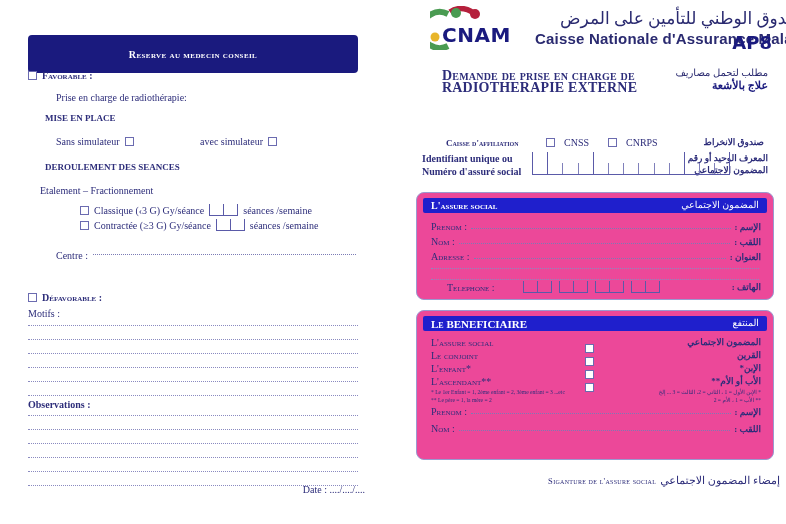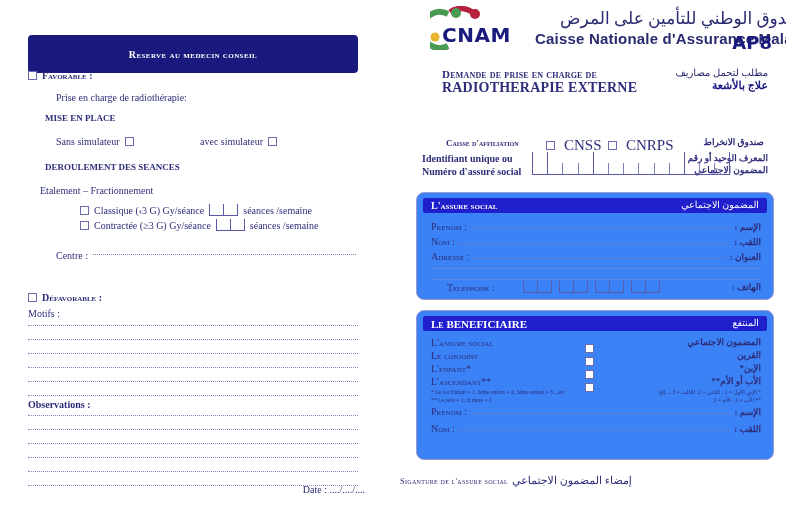--- a/index.html
+++ b/index.html
@@ -89,21 +89,21 @@
     font-size:17px;color:#2a2a70;direction:rtl;white-space:nowrap;
   }
   .ap8{
     position:absolute;right:14px;top:32px;
     font-family:"DejaVu Sans", sans-serif;
     font-size:18px;font-weight:bold;color:#1a1a7e;
   }
 
   .ttl-fr-small{
     position:absolute;left:42px;top:68px;
-    font-size:11px;font-weight:bold;font-variant:small-caps;letter-spacing:.2px;
+    font-size:14px;font-weight:bold;font-variant:small-caps;letter-spacing:.2px;
   }
   .ttl-fr-big{
     position:absolute;left:42px;top:80px;
     font-size:14px;font-weight:bold;letter-spacing:.2px;
   }
   .ttl-ar-small{
     position:absolute;right:18px;top:67px;
     font-size:10px;direction:rtl;color:#2a2a70;
   }
   .ttl-ar-big{
@@ -121,38 +121,38 @@
   }
   .bluebar .ar{
     position:absolute;right:12px;top:2px;color:#fff;
     font-size:10px;direction:rtl;
   }
 
   .caisse-fr{position:absolute;left:46px;top:138px;font-size:9px;font-weight:bold;font-variant:small-caps;}
   .caisse-ar{position:absolute;right:22px;top:137px;font-size:9px;direction:rtl;font-weight:bold;}
   .cnss{position:absolute;left:146px;top:137px;}
   .cnrps{position:absolute;left:208px;top:137px;}
-  .cnx-lbl{font-size:15px;font-variant:small-caps;margin-left:4px;}
+  .cnx-lbl{font-size:10px;font-variant:small-caps;margin-left:4px;}
 
   .ident-fr{position:absolute;left:22px;top:152px;font-size:10px;font-weight:bold;line-height:13px;}
   .ident-ar{position:absolute;right:18px;top:152px;font-size:9px;direction:rtl;font-weight:bold;line-height:12px;text-align:right;}
 
   .comb-long{
     position:absolute;left:132px;top:152px;height:22px;
     border-left:1.4px solid #5a5aa8;border-right:1.4px solid #5a5aa8;
     border-bottom:1.4px solid #5a5aa8;
     display:flex;align-items:flex-end;
   }
   .comb-long i{display:block;width:14.2px;height:11px;border-right:1.2px solid #8080bb;}
   .comb-long i.tall{height:22px;border-right:1.4px solid #5a5aa8;}
   .comb-long i:last-child{border-right:none;}
 
   .card{
     position:absolute;left:16px;
-    border:1.2px solid #9a9ad0;border-radius:8px;background:#3b82f6;
+    border:1.2px solid #9a9ad0;border-radius:8px;background:#ec4899;
   }
   .card .hdr{
     position:absolute;left:6px;top:5px;right:6px;height:15px;
     background:#1f1fcc;border-radius:2px;
   }
   .card .hdr .fr{
     position:absolute;left:8px;top:2px;color:#fff;
     font-size:10px;font-weight:bold;font-variant:small-caps;
   }
   .card .hdr .ar{
@@ -169,21 +169,21 @@
 
   .tel-groups{display:flex;gap:7px;}
 
   .ben-opt{position:absolute;font-size:10px;font-variant:small-caps;}
   .ben-box{position:absolute;}
   .ben-ar{position:absolute;font-size:9px;direction:rtl;font-weight:bold;text-align:right;}
   .ben-note{position:absolute;font-size:5.6px;white-space:nowrap;}
   .ben-note-ar{position:absolute;font-size:5.6px;direction:rtl;white-space:nowrap;}
 
   .sig{
-    position:absolute;left:0;right:0;top:470px;text-align:left;
+    position:absolute;left:0;right:0;top:470px;text-align:right;
   }
   .sig .fr{font-size:8.5px;font-variant:small-caps;letter-spacing:.3px;}
   .sig .ar{font-size:11px;direction:rtl;margin-right:6px;}
 </style>
 </head>
 <body>
 
 <div class="page">
 
   <div class="left-panel">

